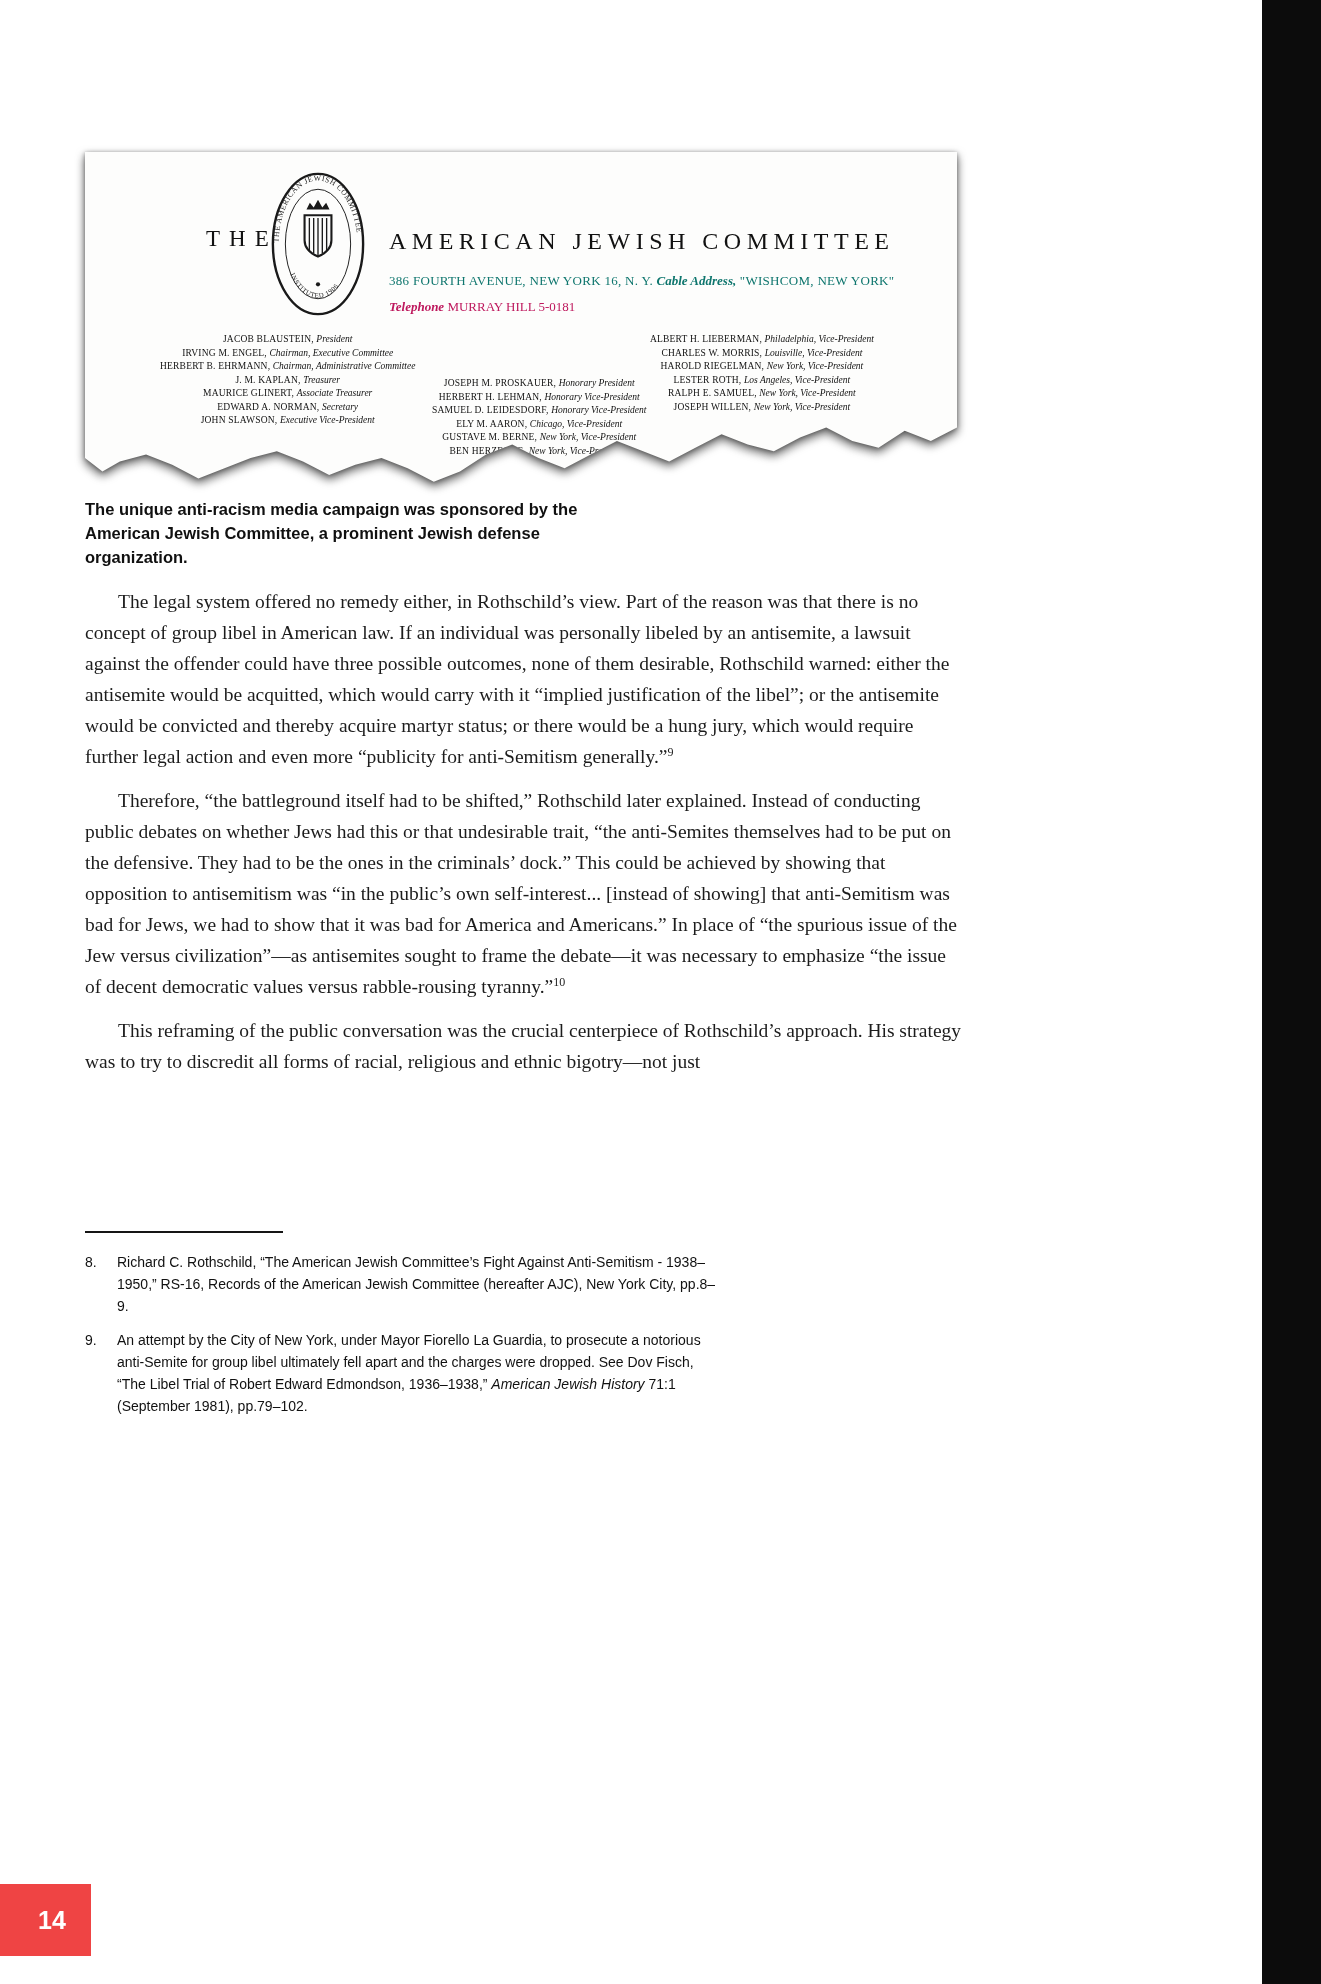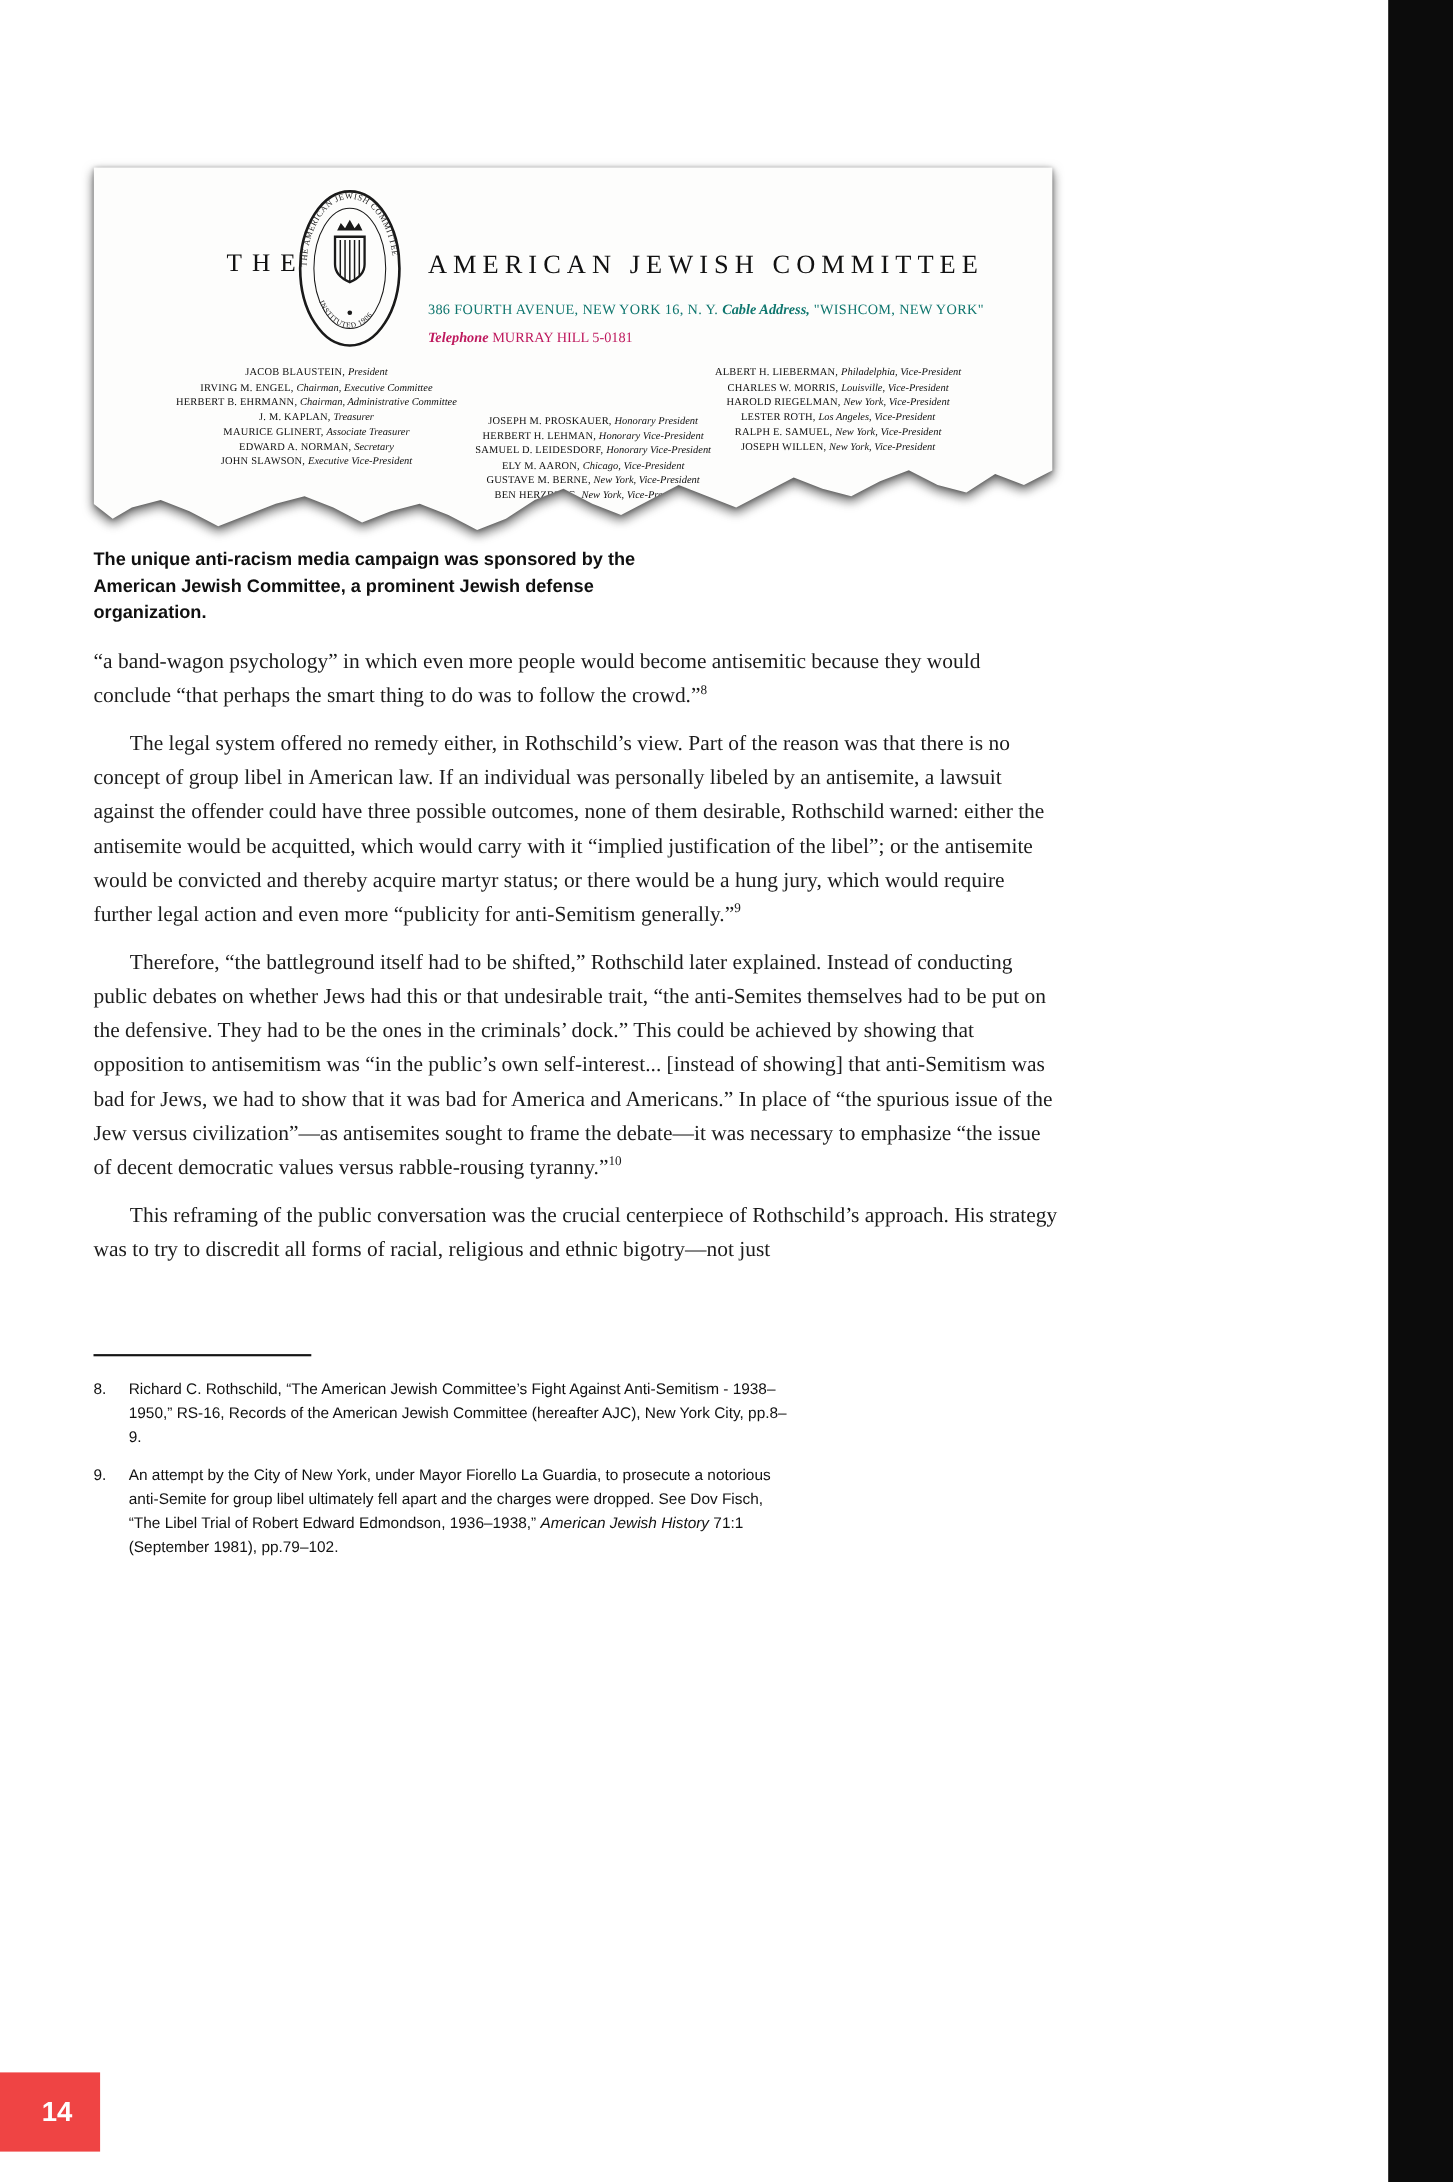--- a/index.html
+++ b/index.html
@@ -157,21 +157,20 @@
             <div class="officer"><span class="oname">JOSEPH WILLEN, </span><span class="otitle">New York, Vice-President</span></div>
           </div>
       </div>
 
     </div>
   </div>
 
   <div class="caption">The unique anti-racism media campaign was sponsored by the American Jewish Committee, a prominent Jewish defense organization.</div>
 
   <div class="body-text">
-    <p><span>“a band-wagon psychology” in which even more people would become antisemitic because they would conclude “that perhaps the smart thing to do was to follow the crowd.”</span><sup>8</sup></p>
     <p class="indent"><span>The legal system offered no remedy either, in Rothschild’s view. Part of the reason was that there is no concept of group libel in American law. If an individual was personally libeled by an antisemite, a lawsuit against the offender could have three possible outcomes, none of them desirable, Rothschild warned: either the antisemite would be acquitted, which would carry with it “implied justification of the libel”; or the antisemite would be convicted and thereby acquire martyr status; or there would be a hung jury, which would require further legal action and even more “publicity for anti-Semitism generally.”</span><sup>9</sup></p>
     <p class="indent"><span>Therefore, “the battleground itself had to be shifted,” Rothschild later explained. Instead of conducting public debates on whether Jews had this or that undesirable trait, “the anti-Semites themselves had to be put on the defensive. They had to be the ones in the criminals’ dock.” This could be achieved by showing that opposition to antisemitism was “in the public’s own self-interest... [instead of showing] that anti-Semitism was bad for Jews, we had to show that it was bad for America and Americans.” In place of “the spurious issue of the Jew versus civilization”—as antisemites sought to frame the debate—it was necessary to emphasize “the issue of decent democratic values versus rabble-rousing tyranny.”</span><sup>10</sup></p>
     <p class="indent"><span>This reframing of the public conversation was the crucial centerpiece of Rothschild’s approach. His strategy was to try to discredit all forms of racial, religious and ethnic bigotry—not just</span><sup></sup></p>
   </div>
 
   <div class="foot-rule"></div>
   <div class="footnotes">
       <div class="fn">
         <span class="fn-num">8.</span>
         <span class="fn-text"><span>Richard C. Rothschild, “The American Jewish Committee’s Fight Against Anti-Semitism - 1938–1950,” RS-16, Records of the American Jewish Committee (hereafter AJC), New York City, pp.8–9.</span></span>

